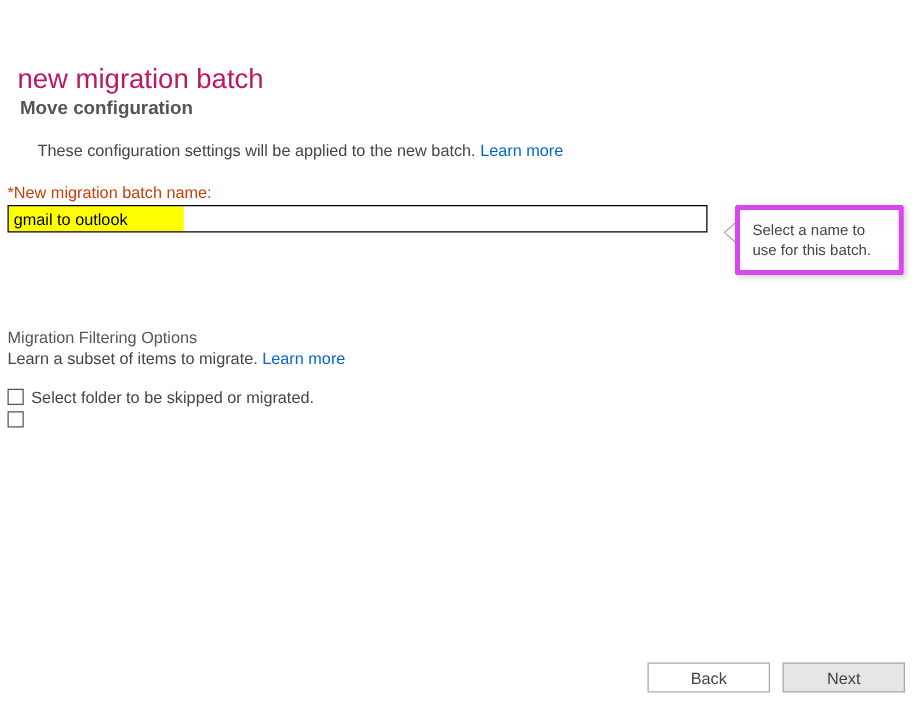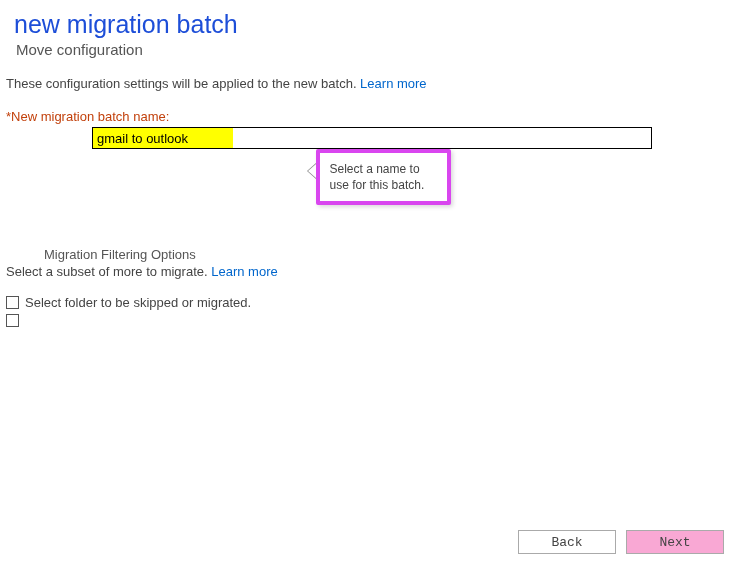--- a/index.html
+++ b/index.html
@@ -9,50 +9,51 @@
     }
     body {
       font-family: "Segoe UI", Arial, sans-serif;
       background: #ffffff;
       width: 738px;
       height: 572px;
       position: relative;
       color: #333333;
     }
     .page-title {
-      font-size: 25px;
+      font-size: 22px;
       font-weight: 300;
-      color: #1d4ed8;
+      color: #be185d;
       padding: 10px 0 2px 14px;
+      margin-top: 40px;
     }
     .page-subtitle {
       font-size: 15px;
-      font-weight: 400;
+      font-weight: 700;
       color: #555555;
       padding: 0 0 14px 16px;
     }
     .description {
       font-size: 13px;
       color: #444444;
       padding: 4px 0 0 6px;
+      margin-left: 24px;
     }
     .link {
       color: #0066cc;
       cursor: pointer;
     }
     .field-label {
       font-size: 13px;
       color: #c2410c;
       padding: 18px 0 3px 6px;
     }
     .field-row {
       display: flex;
-      align-items: center;
+      align-items: flex-start;
       padding: 0 0 0 6px;
-      flex-direction: column;
     }
     .tooltip-wrap {
       position: relative;
       margin-left: 22px;
     }
     .tooltip-box {
       border: 4px solid #d946ef;
       background: #ffffff;
       font-size: 12px;
       color: #444444;
@@ -78,21 +79,20 @@
       left: 1px;
       top: -7px;
       border-top: 7px solid transparent;
       border-bottom: 7px solid transparent;
       border-right: 8px solid #ffffff;
     }
     .section-heading {
       font-size: 13px;
       color: #555555;
       padding: 42px 0 0 6px;
-      margin-left: 38px;
     }
     .section-desc {
       font-size: 13px;
       color: #444444;
       padding: 2px 0 0 6px;
     }
     .checkbox-row {
       display: flex;
       align-items: center;
       padding: 4px 4px 0 6px;
@@ -121,24 +121,23 @@
       width: 98px;
       height: 24px;
       border: 1px solid #aaaaaa;
       background: #ffffff;
       font-size: 13px;
       color: #444444;
       display: flex;
       align-items: center;
       justify-content: center;
       cursor: pointer;
-      font-family: Liberation Mono, monospace;
     }
     .btn-highlight {
-      background: #f9a8d4;
+      background: #e5e5e5;
     }
     
     .input-container {
       position: relative;
       width: 560px;
       height: 22px;
     }
     .input-container input {
       position: absolute;
       inset: 0;
@@ -177,21 +176,21 @@
     <input type="text" value="gmail to outlook" style="">
   </div>
   <div class="tooltip-wrap">
     <div class="tooltip-pointer"></div>
     <div class="tooltip-box">Select a name to use for this batch.</div>
   </div>
 </div>
 
 <div class="section-heading">Migration Filtering Options</div>
 <div class="section-desc">
-  <span>Select a subset of more to migrate. </span><span class="link">Learn more</span>
+  <span>Learn a subset of items to migrate. </span><span class="link">Learn more</span>
 </div>
 
 <div class="checkbox-row first">
   <span class="checkbox"></span>
   <span>Select folder to be skipped or migrated.</span>
 </div>
 <div class="checkbox-row">
   <span class="checkbox"></span>
 </div>
 

